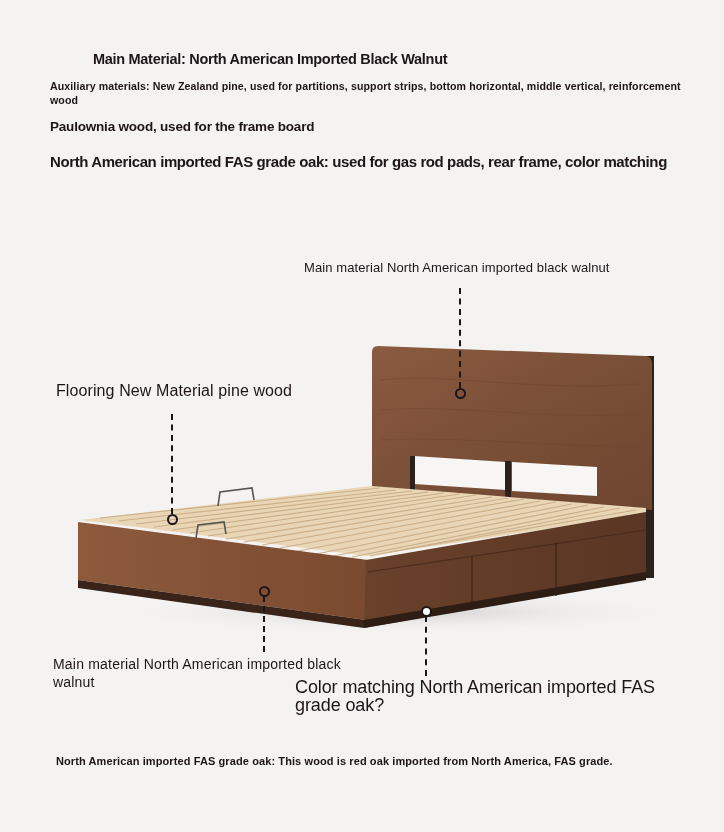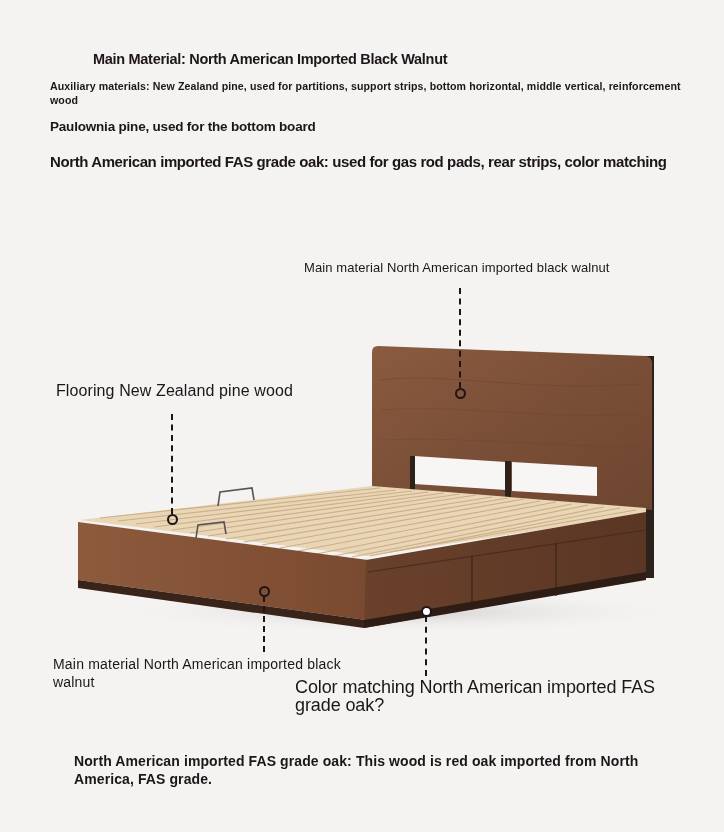--- a/index.html
+++ b/index.html
@@ -14,35 +14,35 @@
     .t-main { left:50px; top:51px; font-size:14.5px; font-weight:bold; letter-spacing:-0.3px;margin-left:43px; }
     .t-aux { left:50px; top:80px; width:660px; font-size:10.6px; font-weight:bold; line-height:13.5px; letter-spacing:0.1px; }
     .t-paul { left:50px; top:119px; font-size:13.5px; font-weight:bold; letter-spacing:-0.2px; }
     .t-oak { left:50px; top:153px; font-size:15px; font-weight:bold; letter-spacing:-0.4px; }
 
     .callout { font-weight:normal; }
     .c-head { left:304px; top:260px; font-size:13px; letter-spacing:0.1px; }
     .c-floor { left:56px; top:382px; font-size:16px; letter-spacing:0.1px; }
     .c-walnut { left:53px; top:655px; width:330px; font-size:14px; line-height:18px; letter-spacing:0.2px; }
     .c-color { left:295px; top:678px; width:400px; font-size:18px; line-height:18px; letter-spacing:-0.1px; }
-    .footer { left:74px; top:752px; width:620px; font-size:14px; font-weight:bold; line-height:18px; letter-spacing:0.1px; }
+    .footer { left:56px; top:752px; width:620px; font-size:11px; font-weight:bold; line-height:18px; letter-spacing:0.1px; }
 
     .dash { position:absolute; width:0; border-left:2px dashed #1e1519; }
     .dot { position:absolute; width:7px; height:7px; border:2px solid #1e1519; border-radius:50%; background:transparent; }
     .dot.white { border-color:#1e1519; background:#ffffff; }
 
     .illustration { position:absolute; left:0; top:0; width:724px; height:832px; }
   </style>
 </head>
 <body>
 
 <div class="abs t-main">Main Material: North American Imported Black Walnut</div>
 <div class="abs t-aux">Auxiliary materials: New Zealand pine, used for partitions, support strips, bottom horizontal, middle vertical, reinforcement wood</div>
-<div class="abs t-paul">Paulownia pine, used for the bottom board</div>
-<div class="abs t-oak">North American imported FAS grade oak: used for gas rod pads, rear strips, color matching</div>
+<div class="abs t-paul">Paulownia wood, used for the frame board</div>
+<div class="abs t-oak">North American imported FAS grade oak: used for gas rod pads, rear frame, color matching</div>
 
 <svg class="illustration" viewBox="0 0 724 832" xmlns="http://www.w3.org/2000/svg">
   <defs>
     <linearGradient id="walnutH" x1="0" y1="0" x2="1" y2="1">
       <stop offset="0" stop-color="#8a5b40"></stop>
       <stop offset="0.5" stop-color="#7a4f37"></stop>
       <stop offset="1" stop-color="#6e4530"></stop>
     </linearGradient>
     <linearGradient id="walnutSide" x1="0" y1="0" x2="1" y2="0">
       <stop offset="0" stop-color="#8d5a3c"></stop>
@@ -113,17 +113,17 @@
 <div class="dash" style="left:171px; top:414px; height:100px;"></div>
 <div class="dot" style="left:167px; top:514px;"></div>
 
 <div class="dash" style="left:263px; top:596px; height:56px;"></div>
 <div class="dot" style="left:259px; top:586px;"></div>
 
 <div class="dash" style="left:425px; top:616px; height:60px;"></div>
 <div class="dot white" style="left:421px; top:606px;"></div>
 
 <div class="abs callout c-head">Main material North American imported black walnut</div>
-<div class="abs callout c-floor">Flooring New Zealand pine wood</div>
+<div class="abs callout c-floor">Flooring New Material pine wood</div>
 <div class="abs callout c-walnut">Main material North American imported black walnut</div>
 <div class="abs callout c-color">Color matching North American imported FAS grade oak?</div>
 
 <div class="abs footer">North American imported FAS grade oak: This wood is red oak imported from North America, FAS grade.</div>
 
 </body></html>

